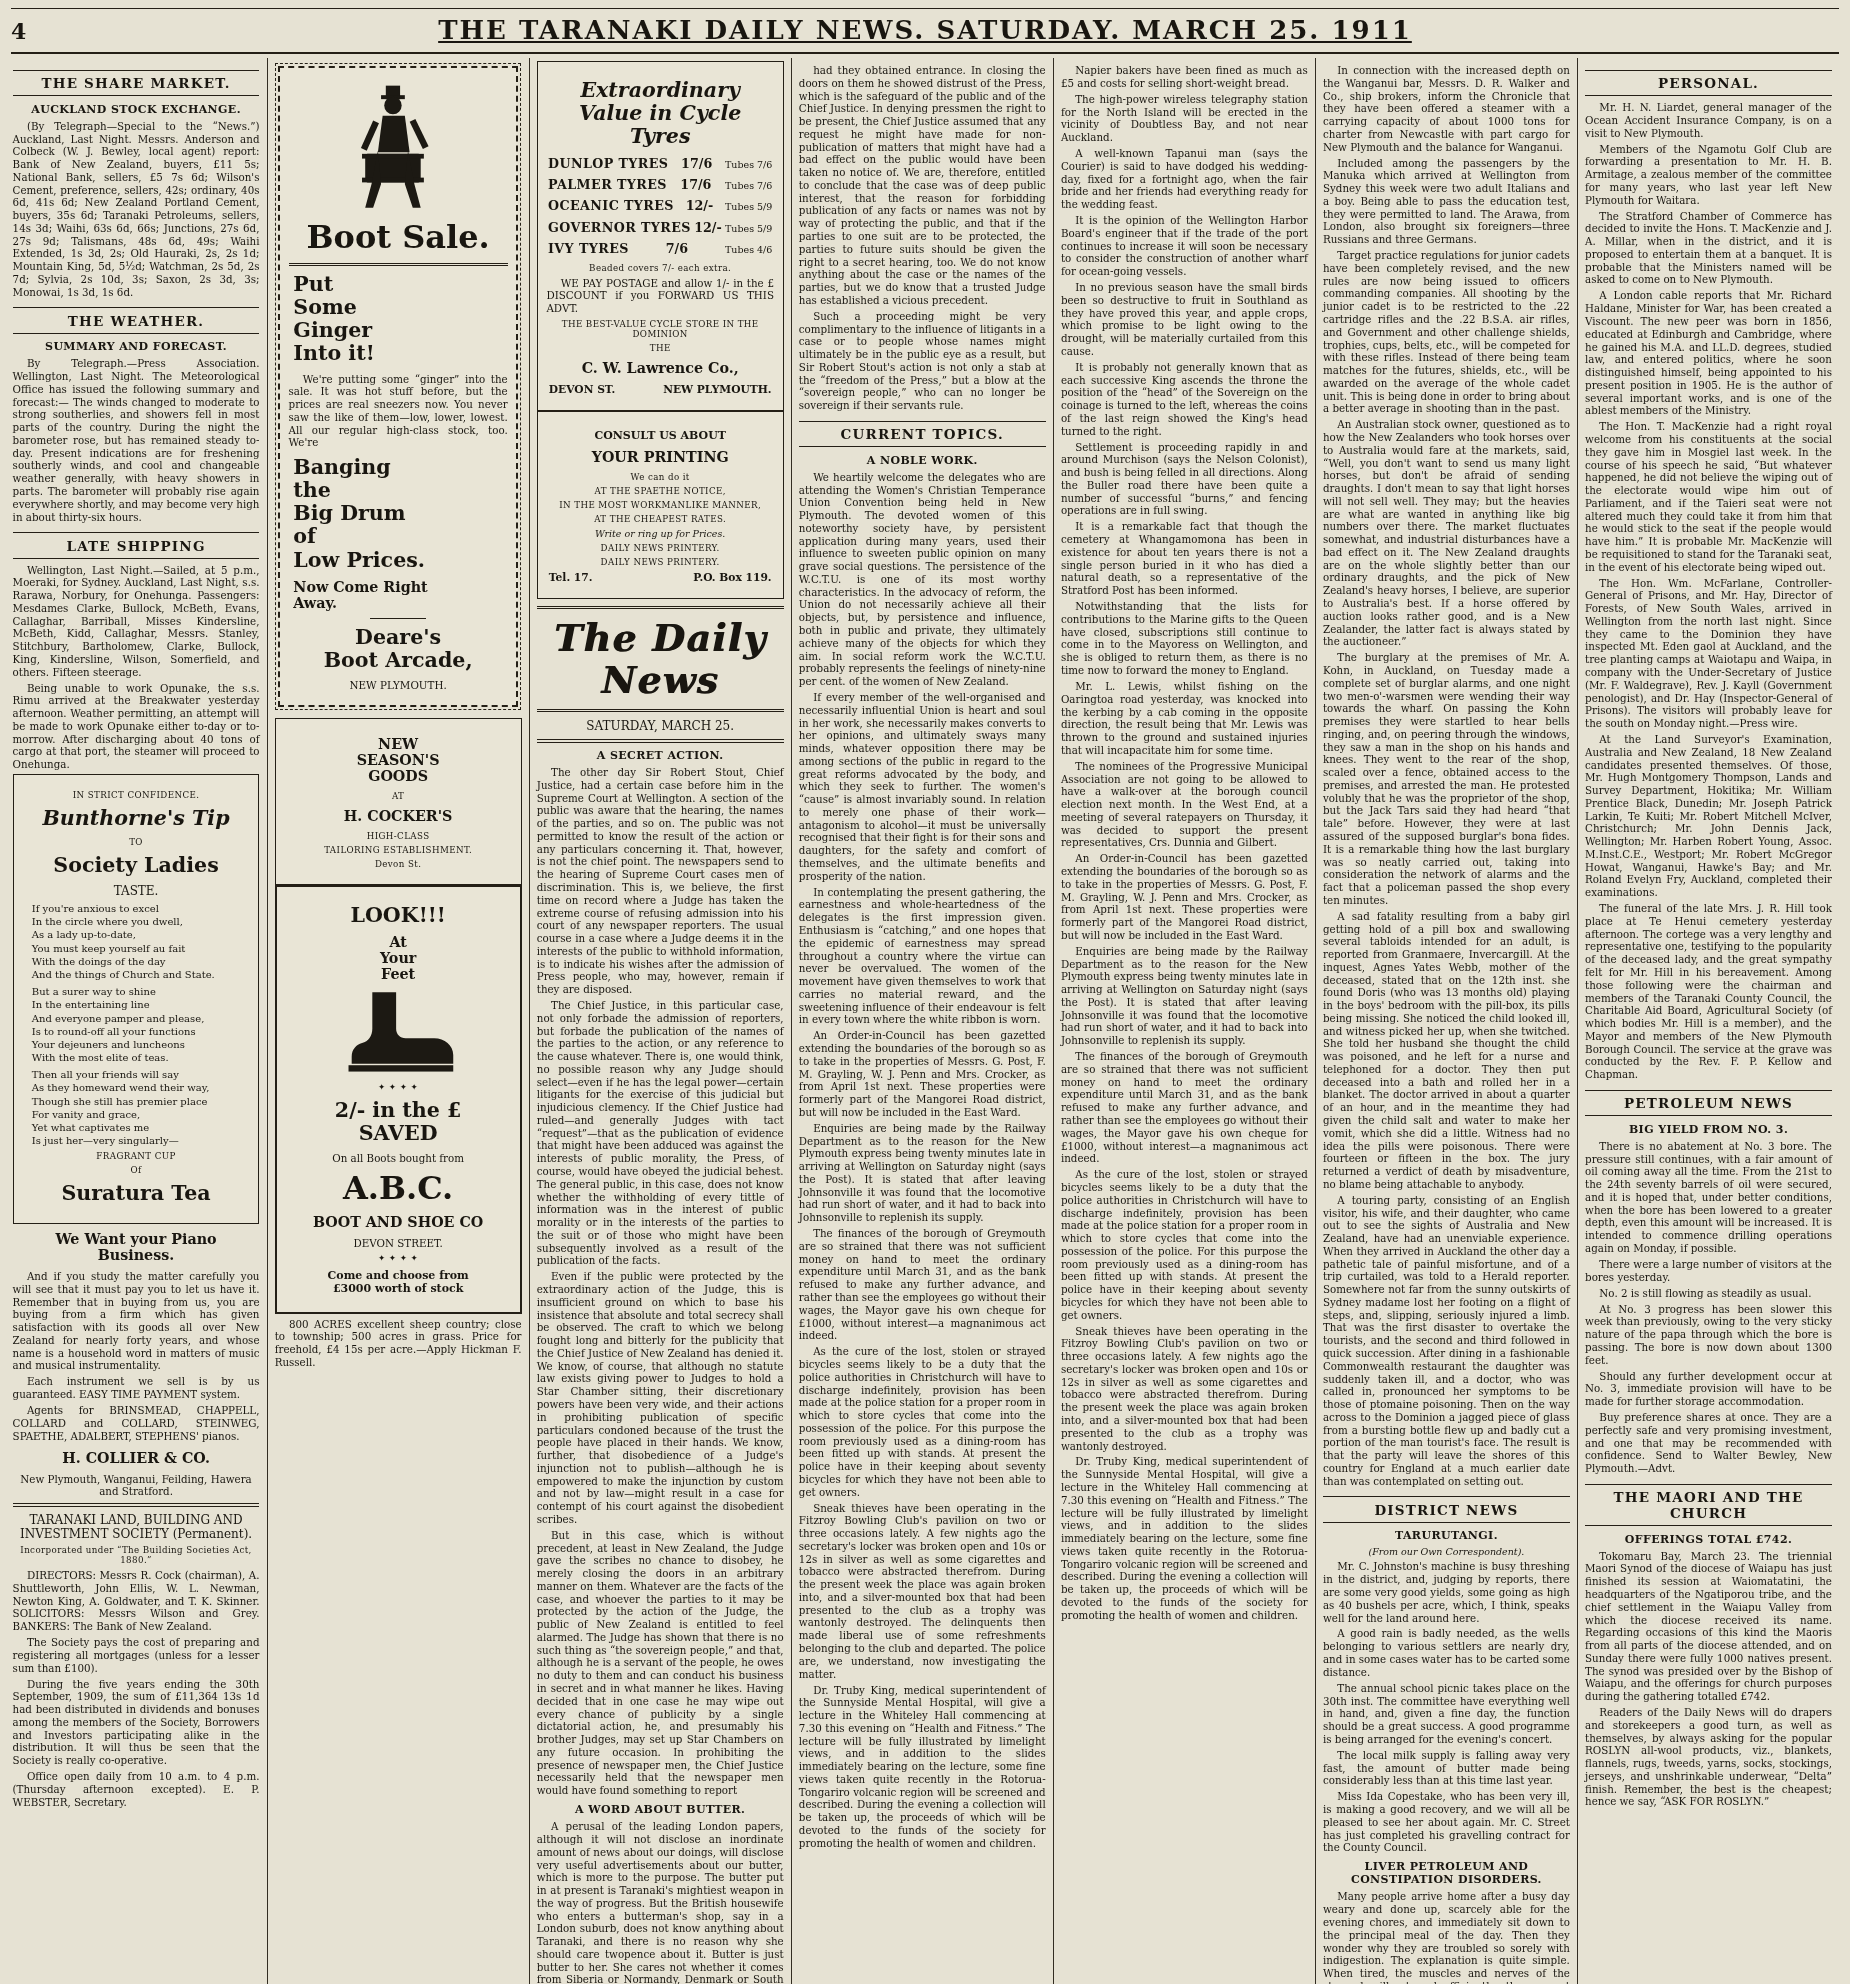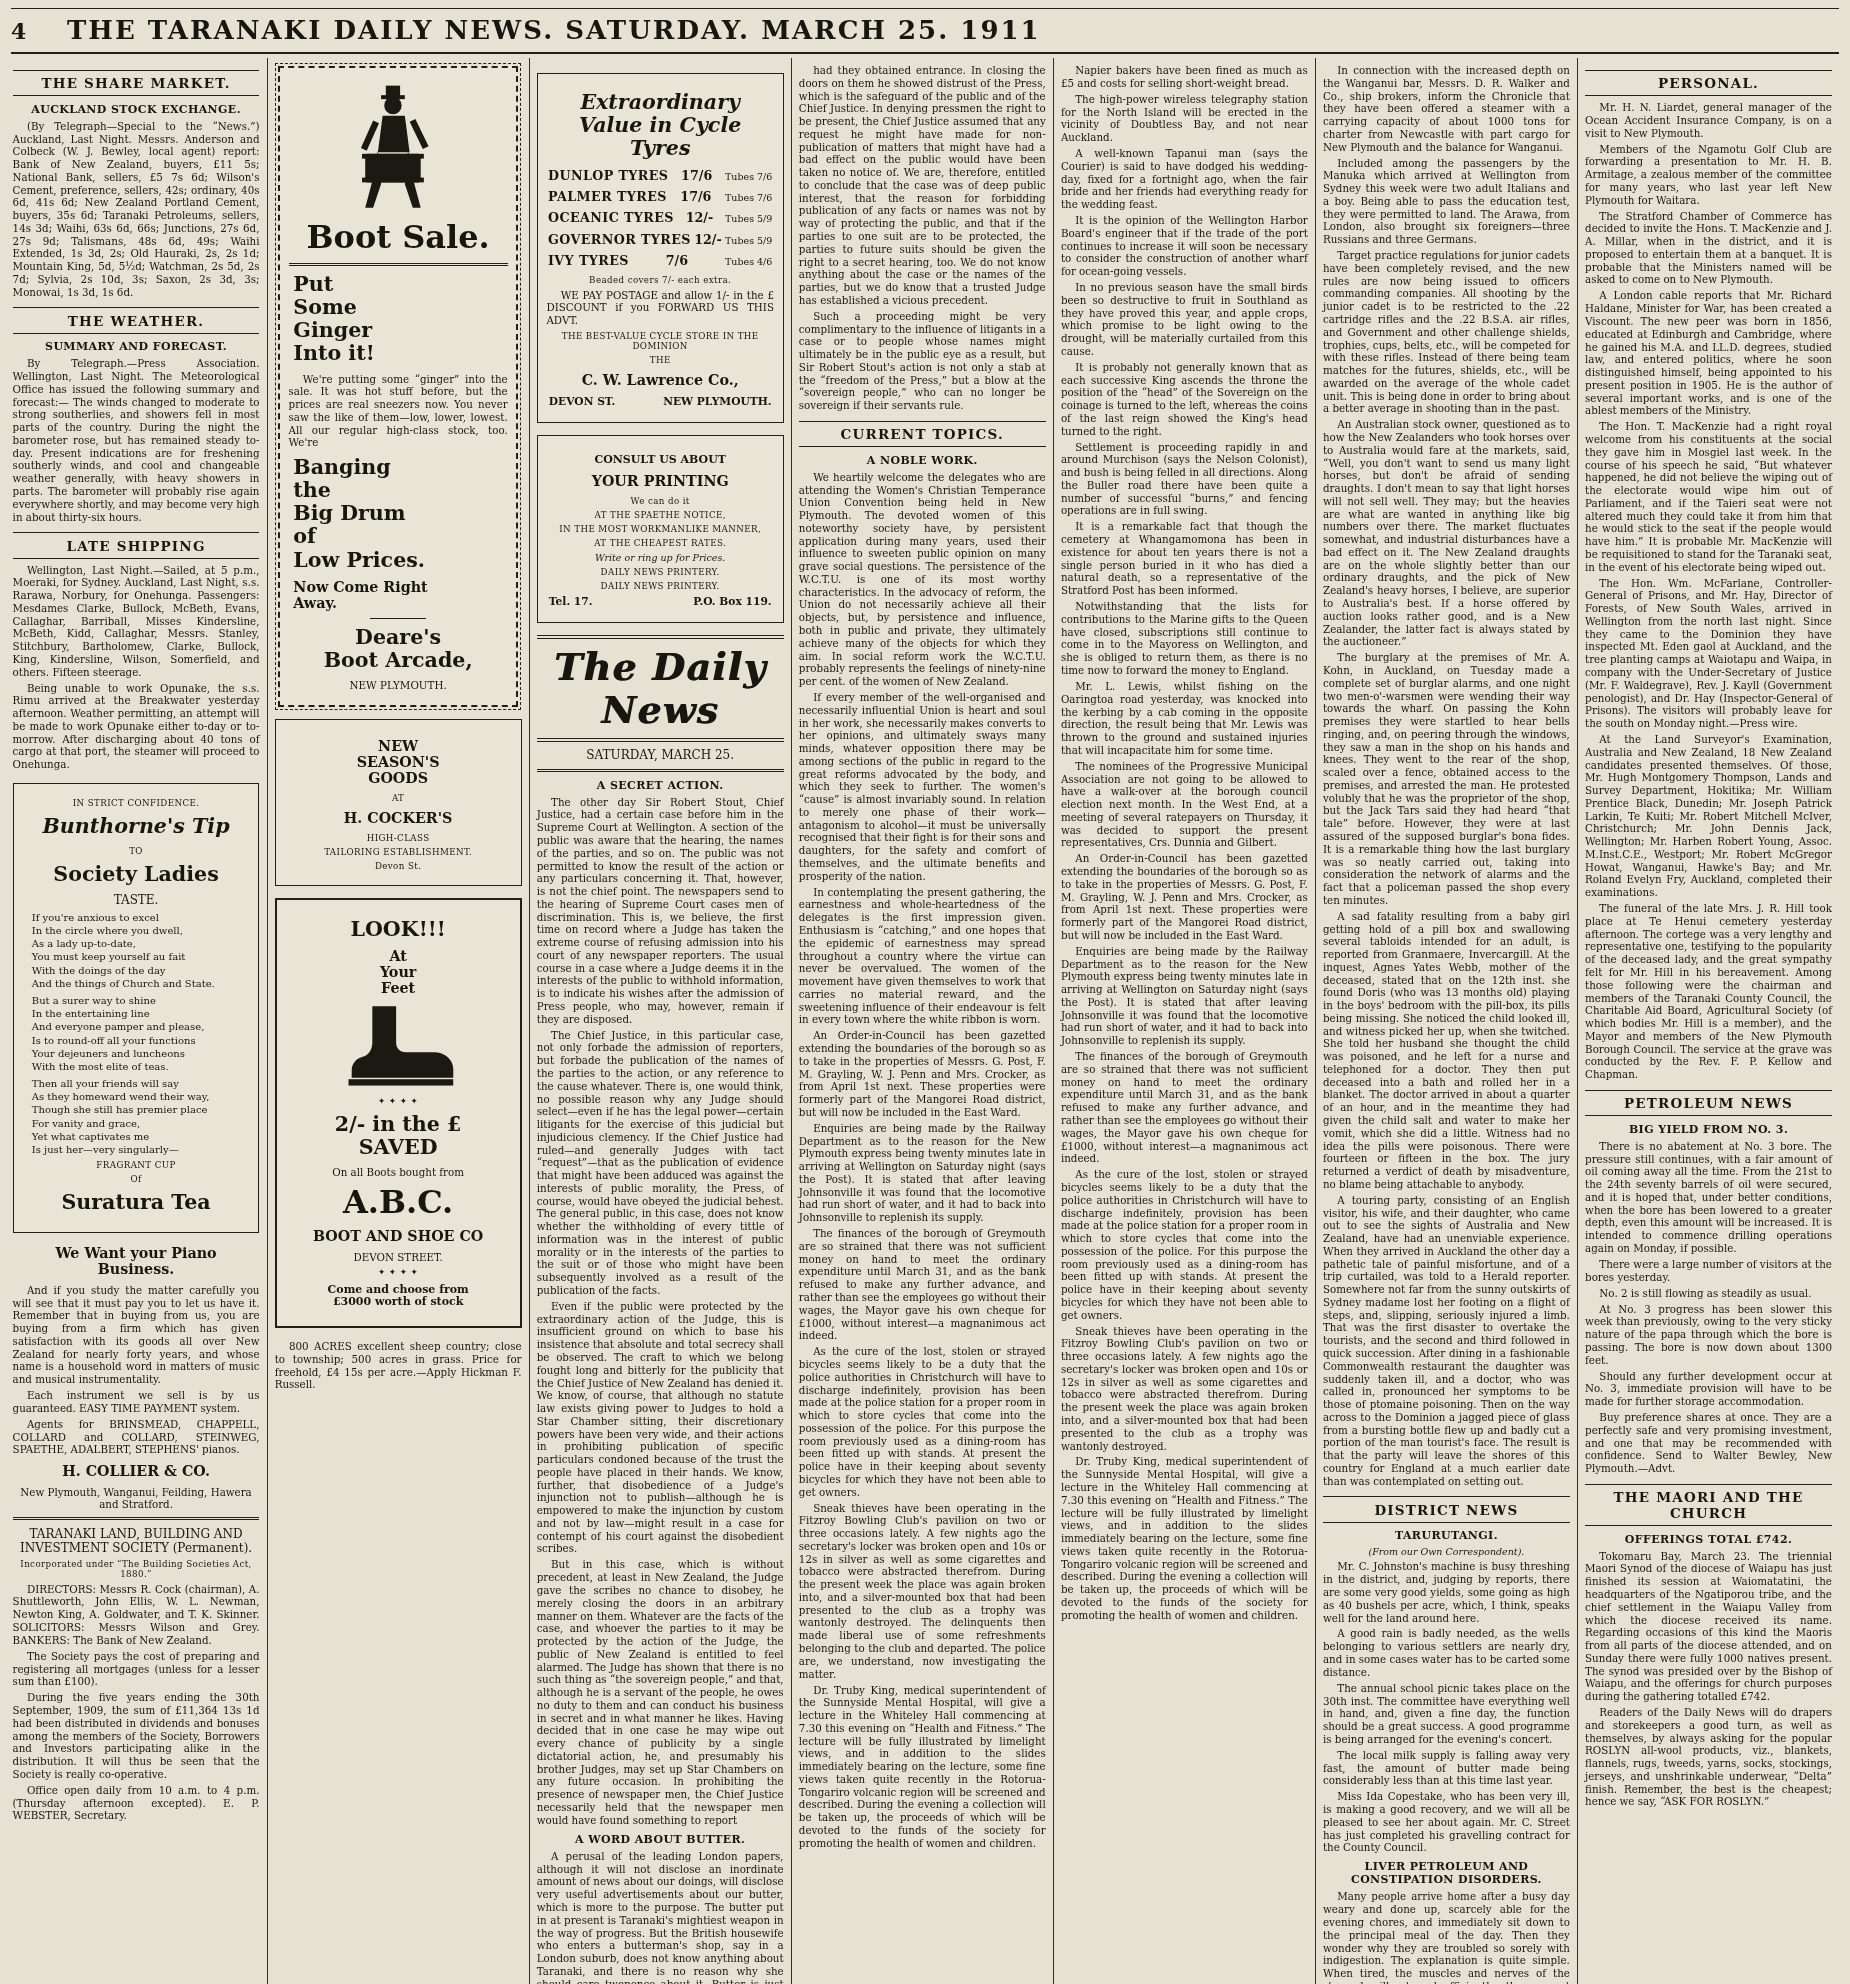--- a/index.html
+++ b/index.html
@@ -1,21 +1,21 @@
 <!DOCTYPE html>
 <html style="font-size:6.4px"><head>
 <meta charset="utf-8">
 <style>
   * { margin:0; padding:0; box-sizing:border-box; }
   html,body { background:#8f8b7f; }
   body { font-family:"DejaVu Serif","Liberation Serif",serif; color:#191610; }
   .page { width:1850px; height:3032px; margin:0 auto; background:#e6e2d3; padding:8px 11px; overflow:hidden; position:relative; }
   .pagehead { display:flex; align-items:baseline; border-top:0.8px solid #241f16; border-bottom:2.4px double #241f16; padding:5.6px 0 7.1px; }
   .pagenum { font-size:22px; font-weight:bold; width:56px; }
-  .pagetitle { flex:1; text-align:left; font-size:26px; font-weight:bold; letter-spacing:2px; }
+  .pagetitle { flex:1; text-align:center; font-size:26px; font-weight:bold; letter-spacing:2px;text-decoration:underline; }
   .pagehead .spacer { width:56px; }
   .columns { display:flex; height:2958px; margin-top:4px; }
   .col { flex:1 1 0; padding:3.2px 7.1px; border-left:0.8px solid #332d22; overflow:hidden; }
   .col:first-child { border-left:none; padding-left:1.6px; }
   p.body { font-size:10.3px; line-height:1.24; text-align:justify; text-indent:14.3px; margin:3.2px 0; }
   .h1 { text-align:center; font-weight:bold; font-size:13.5px; letter-spacing:1.2px; margin:8.7px 0 4.8px; padding:4.8px 0 4px; border-top:0.8px solid #241f16; border-bottom:0.8px solid #241f16; }
   .h2 { text-align:center; font-weight:bold; font-size:11px; letter-spacing:0.4px; margin:6.4px 0 4px; }
   .byline { text-align:center; font-style:italic; font-size:9.5px; margin:2.4px 0; }
   .rule { width:56px; margin:7.1px auto; border-top:1.2px solid #241f16; }
   .drule { border-top:1.2px solid #241f16; border-bottom:1.2px solid #241f16; height:3.6px; margin:6.4px 0; }
@@ -23,21 +23,21 @@
   .center.sm { font-size:8.7px; letter-spacing:0.4px; }
   .center.md { font-size:12px; }
   .display { text-align:center; font-weight:bold; white-space:pre-line; margin:7.1px 0; line-height:1.12; }
   .display.xl { font-size:32px; }
   .display.lg { font-size:20.6px; }
   .display.md { font-size:14.3px; }
   .display.sm { font-size:11px; }
   .display.italic { font-style:italic; }
   .display.left { text-align:left; padding-left:4.8px; }
   .display.blackletter { font-size:38px; font-style:italic; letter-spacing:1.2px; text-shadow:0.8px 0 0 #191610; }
-  .adbox { border:1.2px solid #241f16; padding:10.3px 8.7px; margin:12px 0; background:#e9e5d6; }
+  .adbox { border:1.2px solid #241f16; padding:10.3px 8.7px; margin:0 0; background:#e9e5d6; }
   .adbox.fancy { border:2px dashed #241f16; outline:1.6px dashed #241f16; outline-offset:2.8px; margin:4.8px 3.2px 10.3px; }
   .adbox.thick { border-width:2.4px; }
   .tyres { margin:5.6px 1.6px; }
   .tyre-row { display:flex; justify-content:space-between; align-items:baseline; margin:6.4px 0; }
   .tyre-name { font-weight:bold; font-size:12.7px; letter-spacing:0.4px; }
   .tyre-price { font-size:12.7px; font-weight:bold; }
   .tyre-tube { font-size:9.5px; }
   .split { display:flex; justify-content:space-between; font-size:10.7px; font-weight:bold; margin:4px 2.4px; }
   .verse { font-size:10px; line-height:1.32; white-space:pre-line; margin:4px 0 4px 9.5px; }
   .illus { text-align:center; margin:5.6px 0; }

